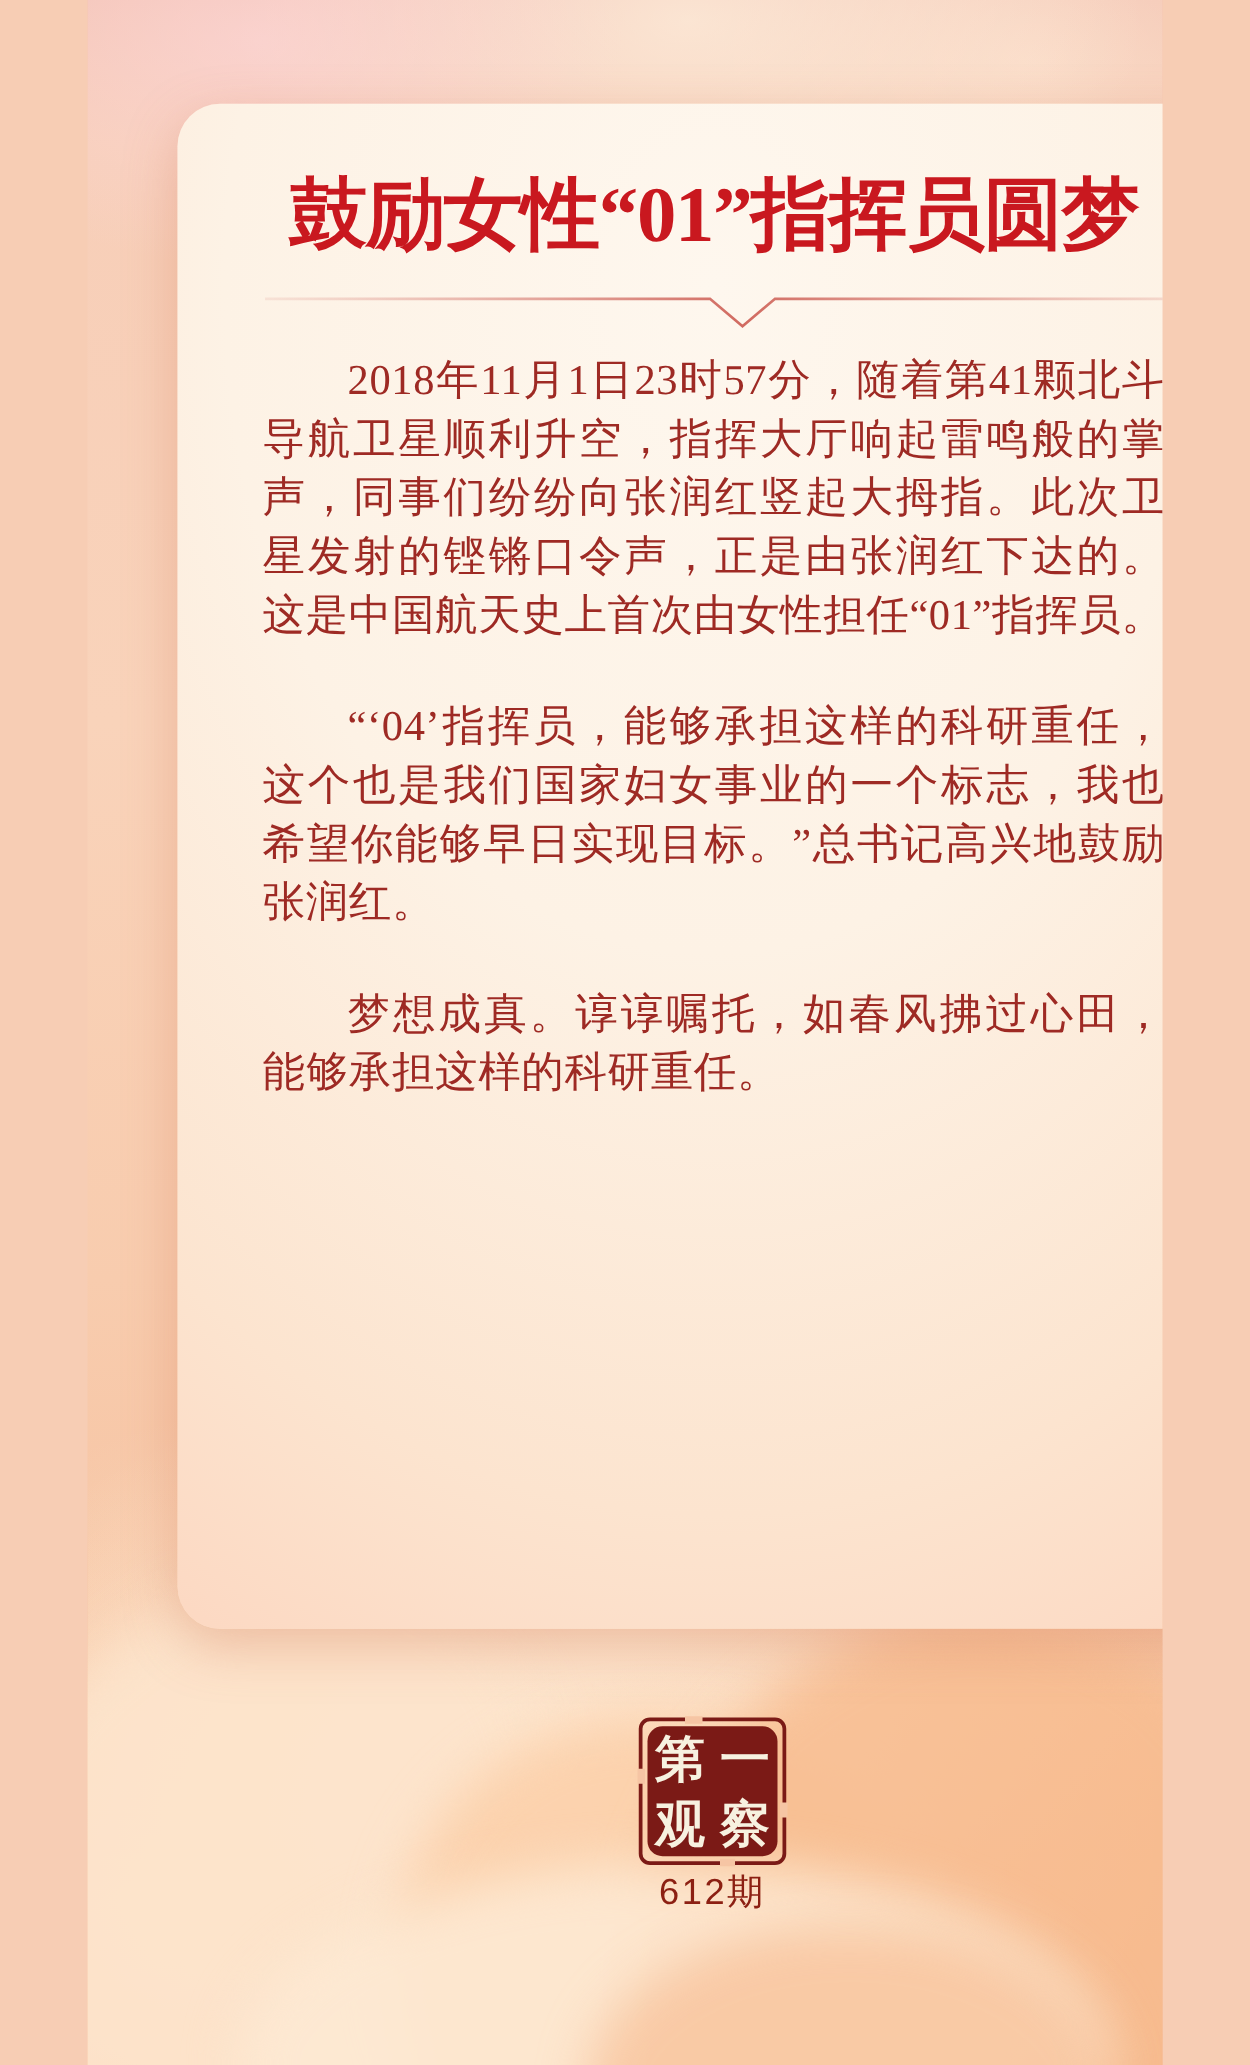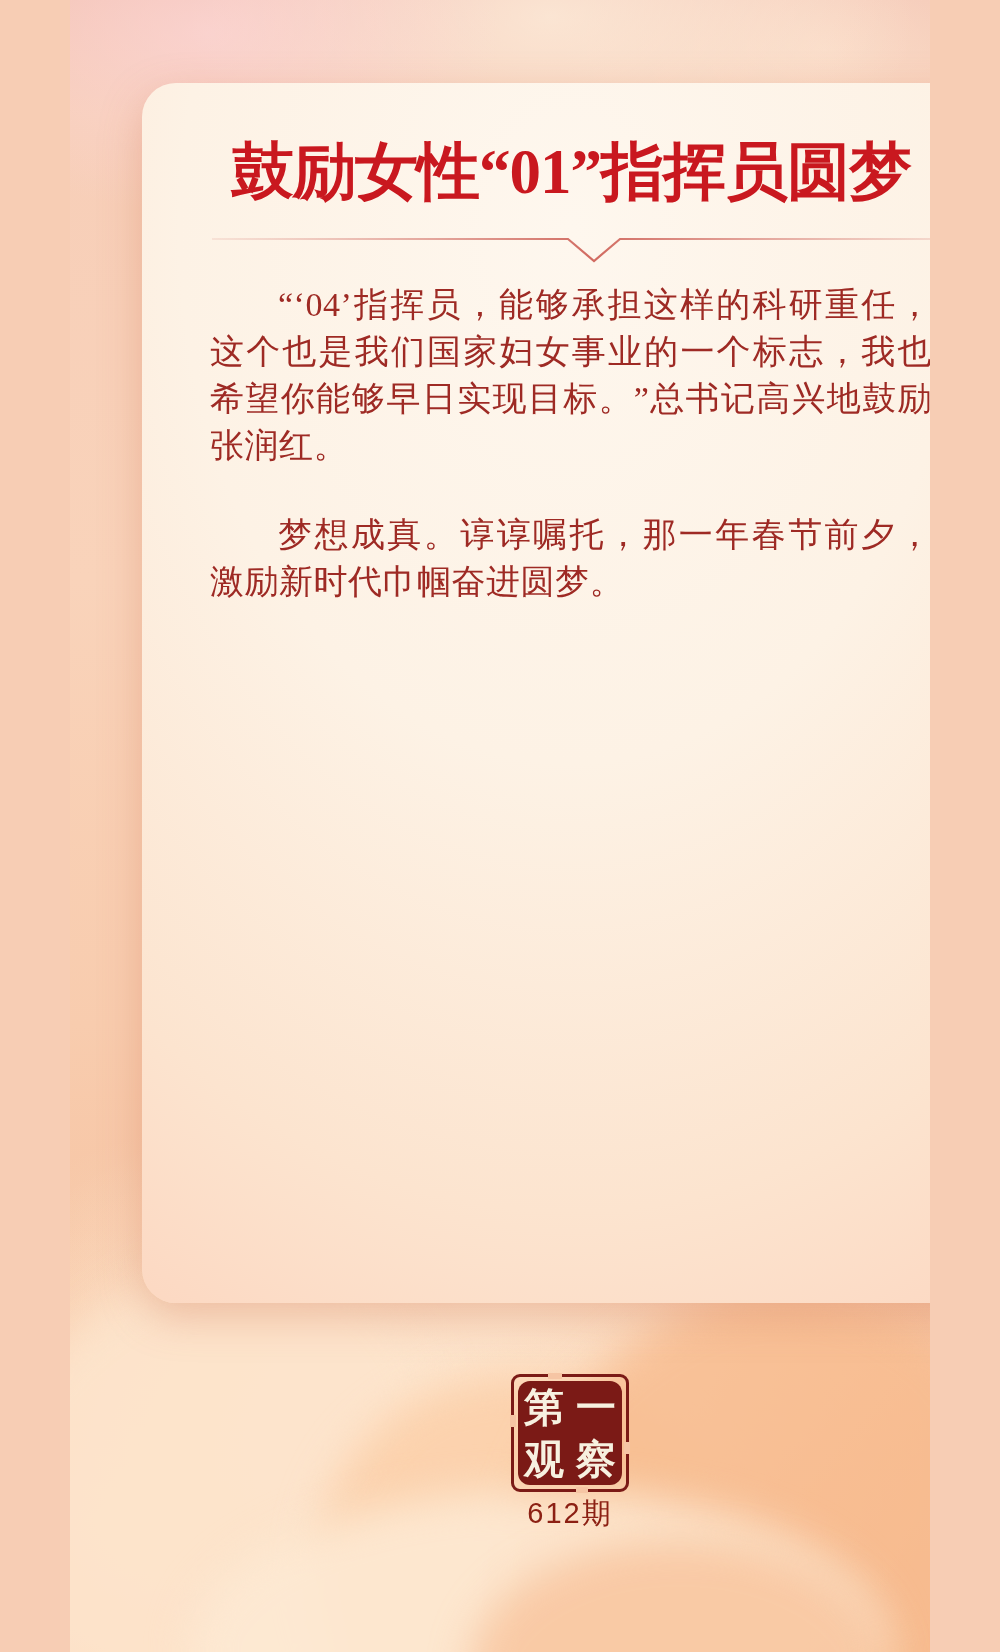--- a/index.html
+++ b/index.html
@@ -120,22 +120,23 @@
         <linearGradient id="dg" x1="0" y1="0" x2="1" y2="0">
           <stop offset="0" stop-color="#d8837a" stop-opacity="0.15"></stop>
           <stop offset="0.5" stop-color="#cc5b51" stop-opacity="0.9"></stop>
           <stop offset="1" stop-color="#d8837a" stop-opacity="0.15"></stop>
         </linearGradient>
       </defs>
       <path d="M2,2 L358,2 L384,24 L410,2 L766,2" fill="none" stroke="url(#dg)" stroke-width="2.2"></path>
     </svg>
 
     <div class="article">
+      <p>2018年11月1日23时57分，随着第41颗北斗导航卫星顺利升空，指挥大厅响起雷鸣般的掌声，同事们纷纷向张润红竖起大拇指。此次卫星发射的铿锵口令声，正是由张润红下达的。这是中国航天史上首次由女性担任“01”指挥员。</p>
       <p>“‘04’指挥员，能够承担这样的科研重任，这个也是我们国家妇女事业的一个标志，我也希望你能够早日实现目标。”总书记高兴地鼓励张润红。</p>
-      <p>梦想成真。谆谆嘱托，那一年春节前夕，激励新时代巾帼奋进圆梦。</p>
+      <p>梦想成真。谆谆嘱托，如春风拂过心田，能够承担这样的科研重任。</p>
     </div>
   </div>
 
   <div class="seal">
     <div class="seal-frame">
       <i class="n1"></i>
         <i class="n2"></i>
         <i class="n3"></i>
         <i class="n4"></i>
     </div>

